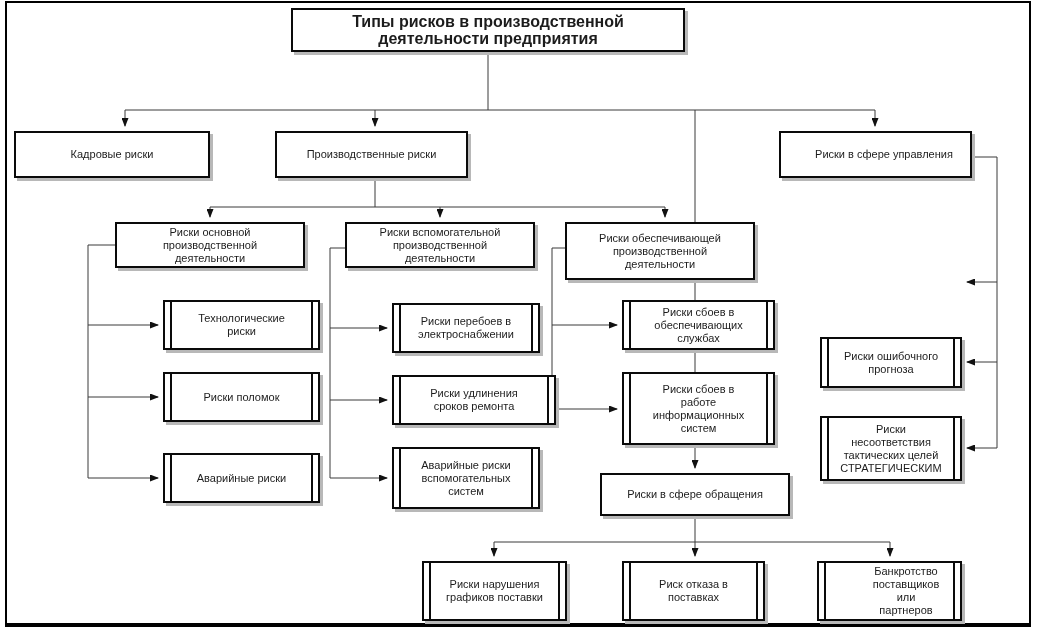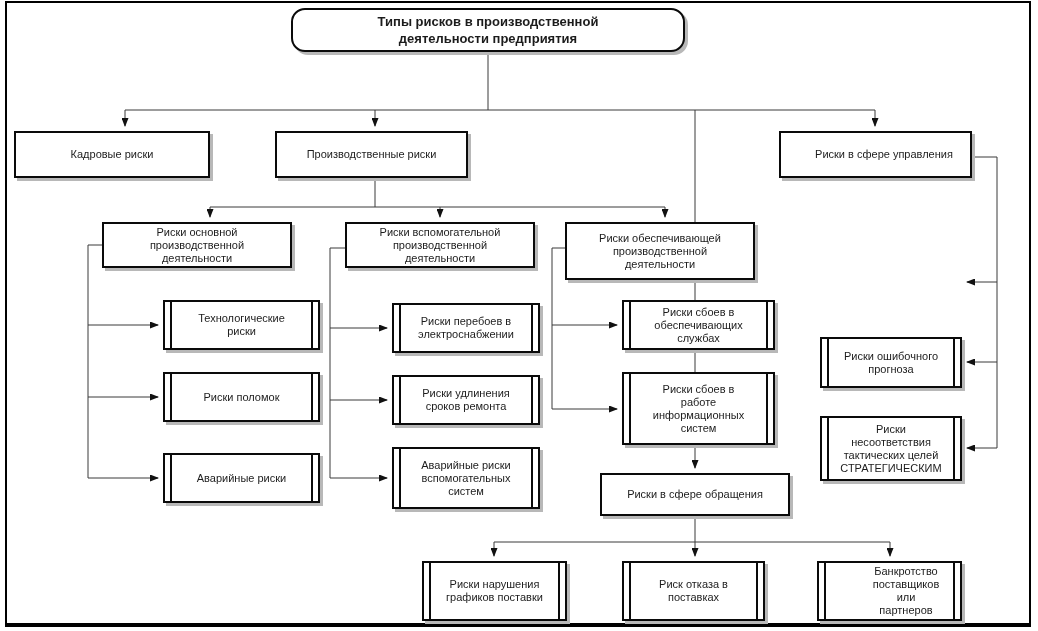--- a/index.html
+++ b/index.html
@@ -16,21 +16,21 @@
   }
   #wires { position:absolute; left:0; top:0; width:1038px; height:631px; z-index:1; }
   .box {
     position:absolute; z-index:2; box-sizing:border-box;
     background:#ffffff; border:2px solid #0a0a0a;
     box-shadow:3px 3px 0 #b8b8b8;
     display:flex; align-items:center; justify-content:center;
     text-align:center; white-space:pre-line;
     font-size:11px; line-height:13px;
   }
-  .title-box { font-weight:bold; font-size:13px; line-height:17px;border-radius:14px; }
+  .title-box { font-weight:bold; font-size:16px; line-height:17px; }
   .leaf { padding:2px 12px; }
   .leaf::before, .leaf::after {
     content:""; position:absolute; top:0; bottom:0; width:2px;
     background:#0a0a0a;
   }
   .leaf::before { left:5px; }
   .leaf::after  { right:5px; }
 </style>
 </head>
 <body>
@@ -87,38 +87,38 @@
     </g>
   </svg>
 
   <div class="box title-box" style="left:291px; top:8px; width:394px; height:44px;">Типы рисков в производственной
 деятельности предприятия</div>
 
   <div class="box" style="left:14px; top:131px; width:196px; height:47px;">Кадровые риски</div>
   <div class="box" style="left:275px; top:131px; width:193px; height:47px;">Производственные риски</div>
   <div class="box" style="left:779px; top:131px; width:193px; height:47px;padding-left:17px;">Риски в сфере управления</div>
 
-  <div class="box" style="left:102px; top:222px; width:190px; height:46px;">Риски основной
+  <div class="box" style="left:115px; top:222px; width:190px; height:46px;">Риски основной
 производственной
 деятельности</div>
   <div class="box" style="left:345px; top:222px; width:190px; height:46px;">Риски вспомогательной
 производственной
 деятельности</div>
   <div class="box" style="left:565px; top:222px; width:190px; height:58px;">Риски обеспечивающей
 производственной
 деятельности</div>
 
   <div class="box leaf" style="left:163px; top:300px; width:157px; height:50px;">Технологические
 риски</div>
   <div class="box leaf" style="left:163px; top:372px; width:157px; height:50px;">Риски поломок</div>
   <div class="box leaf" style="left:163px; top:453px; width:157px; height:50px;">Аварийные риски</div>
 
   <div class="box leaf" style="left:392px; top:303px; width:148px; height:50px;">Риски перебоев в
 электроснабжении</div>
-  <div class="box leaf" style="left:392px; top:375px; width:148px; height:50px;">Риски удлинения
+  <div class="box leaf" style="left:392px; top:375px; width:164px; height:50px;">Риски удлинения
 сроков ремонта</div>
   <div class="box leaf" style="left:392px; top:447px; width:148px; height:62px;">Аварийные риски
 вспомогательных
 систем</div>
 
   <div class="box leaf" style="left:622px; top:300px; width:153px; height:50px;">Риски сбоев в
 обеспечивающих
 службах</div>
   <div class="box leaf" style="left:622px; top:372px; width:153px; height:73px;">Риски сбоев в
 работе

